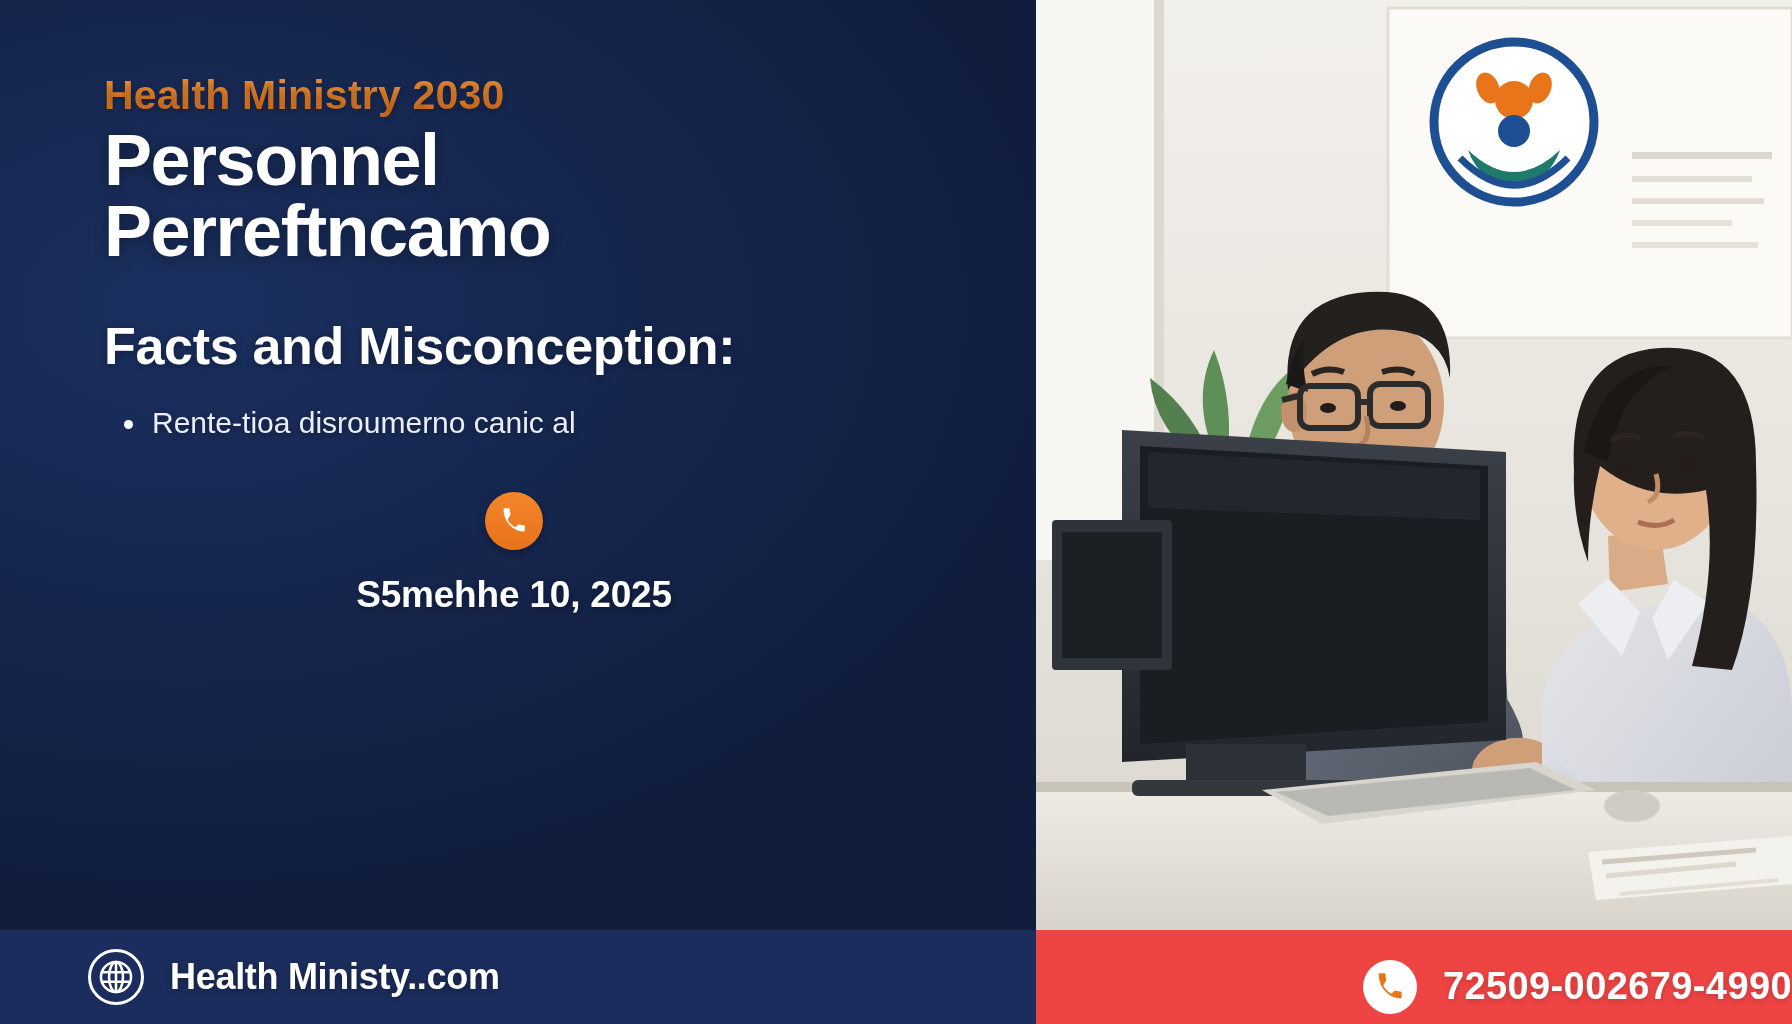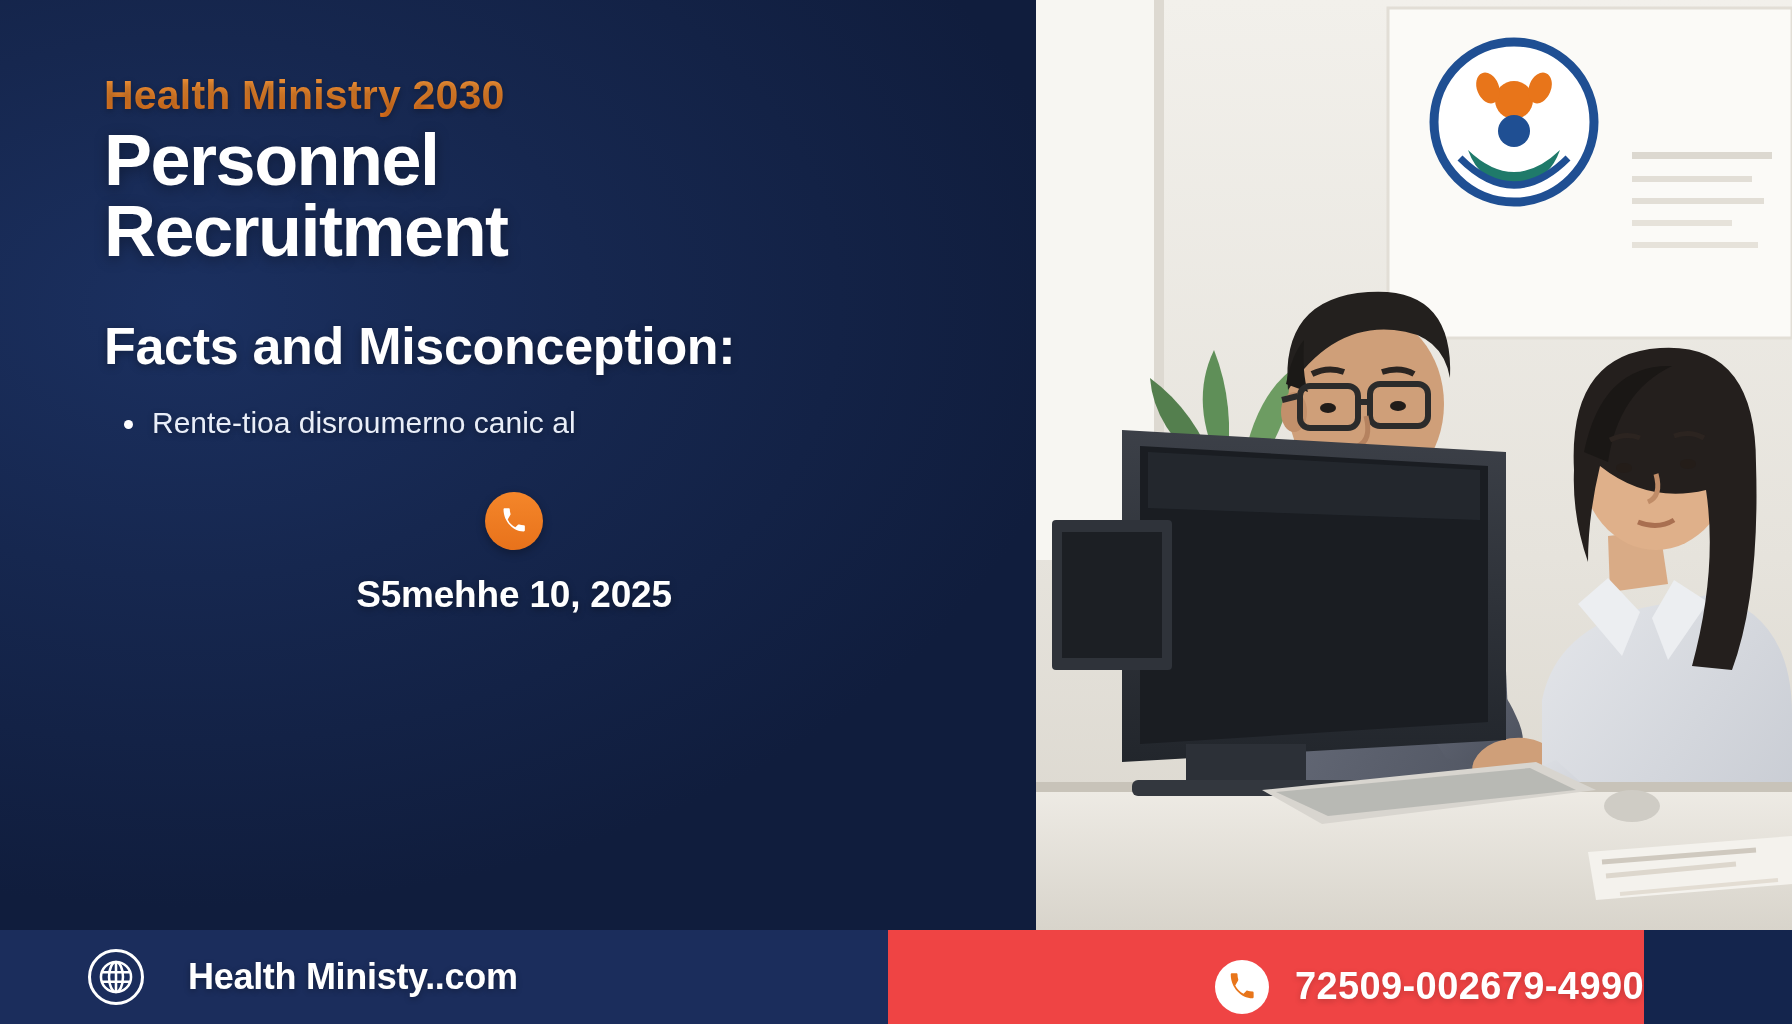--- a/index.html
+++ b/index.html
@@ -76,22 +76,22 @@
   .photo{
     position:absolute; left:1036px; top:0; width:756px; height:930px;
     overflow:hidden;
     background:linear-gradient(180deg,#e9e7e2 0%, #dedbd4 100%);
   }
   .photo svg{ display:block; width:756px; height:930px; }
 
   
   .footer{ position:absolute; left:0; bottom:0; width:1792px; height:94px; display:flex; }
   .footer-left{
-    width:888px; height:94px; background:#1b2d5c;
-    display:flex; align-items:center; padding-left:88px; gap:44px;
+    width:1036px; height:94px; background:#1b2d5c;
+    display:flex; align-items:center; padding-left:88px; gap:26px;
   }
   .globe-ring{
     width:56px; height:56px; border-radius:50%;
     border:3px solid #ffffff; display:flex; align-items:center; justify-content:center;
     flex:0 0 auto;
   }
   .globe-ring svg{ width:38px; height:38px; }
   .site-text{
     font-size:36px; font-weight:700; color:#fff; letter-spacing:-.3px;
     text-shadow:0 2px 6px rgba(0,0,0,.3);
@@ -115,21 +115,21 @@
 
 <div class="poster">
 
   <div class="left-panel">
     <div class="left-inner">
 
       <div class="eyebrow">Health Ministry 2030</div>
 
       <div class="title">
         <span>Personnel</span>
-        <span>Recruitment</span>
+        <span>Perreftncamo</span>
       </div>
 
       <div class="subhead">Facts and Misconception:</div>
 
       <ul class="bullets">
         <li>Rente-tioa disroumerno canic al</li>
       </ul>
 
       <div class="date-row">
         <span class="circ-icon">

